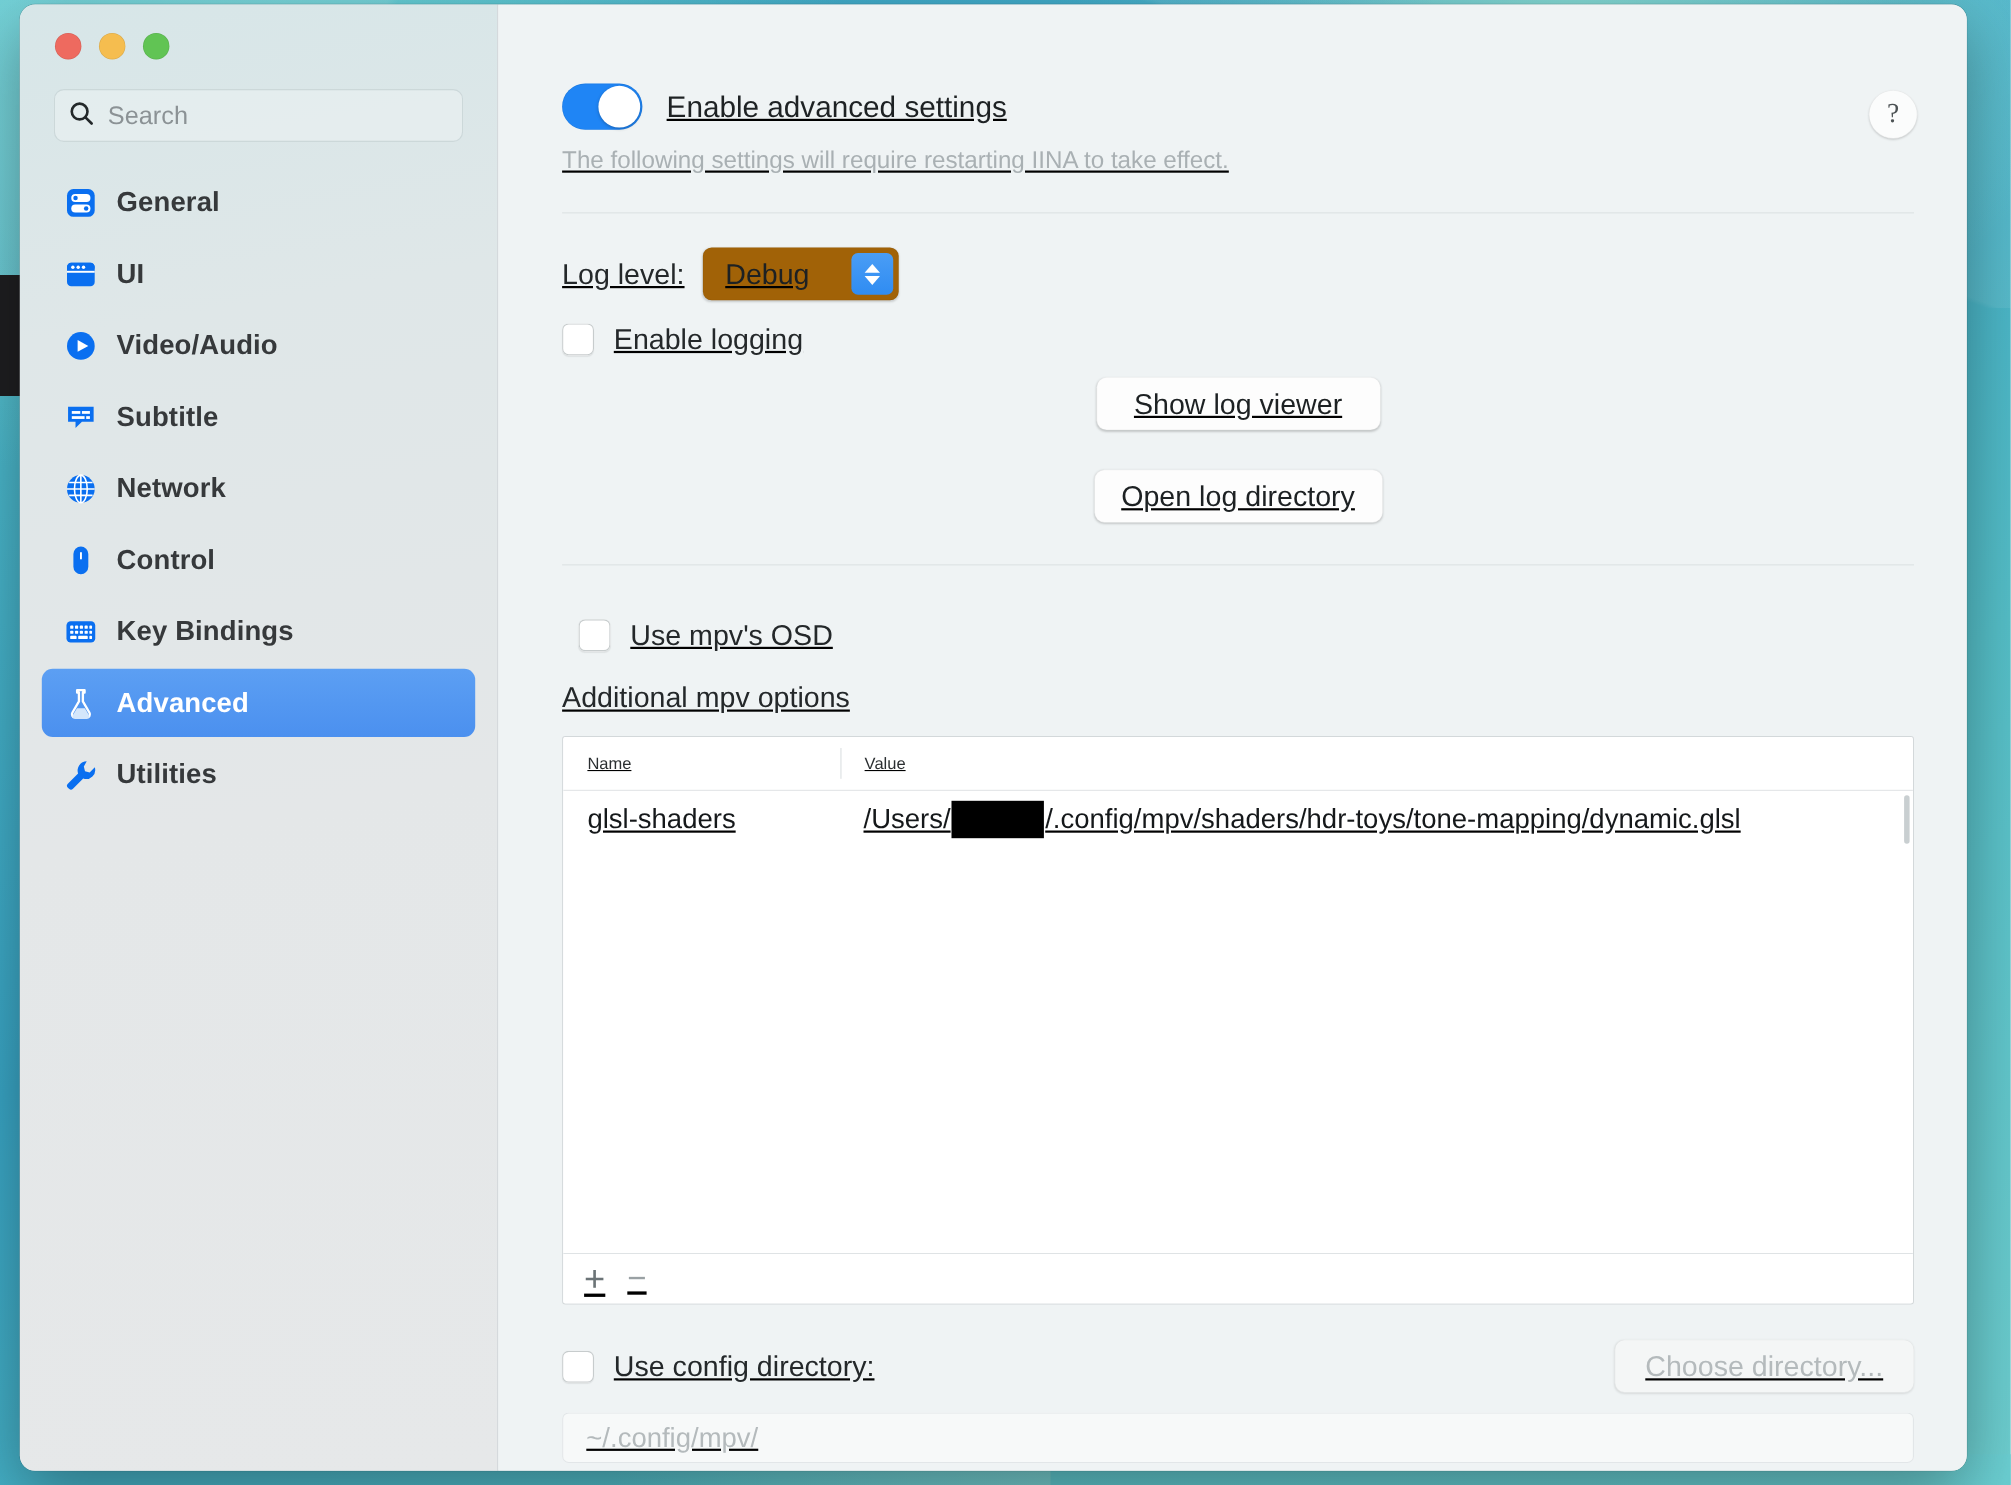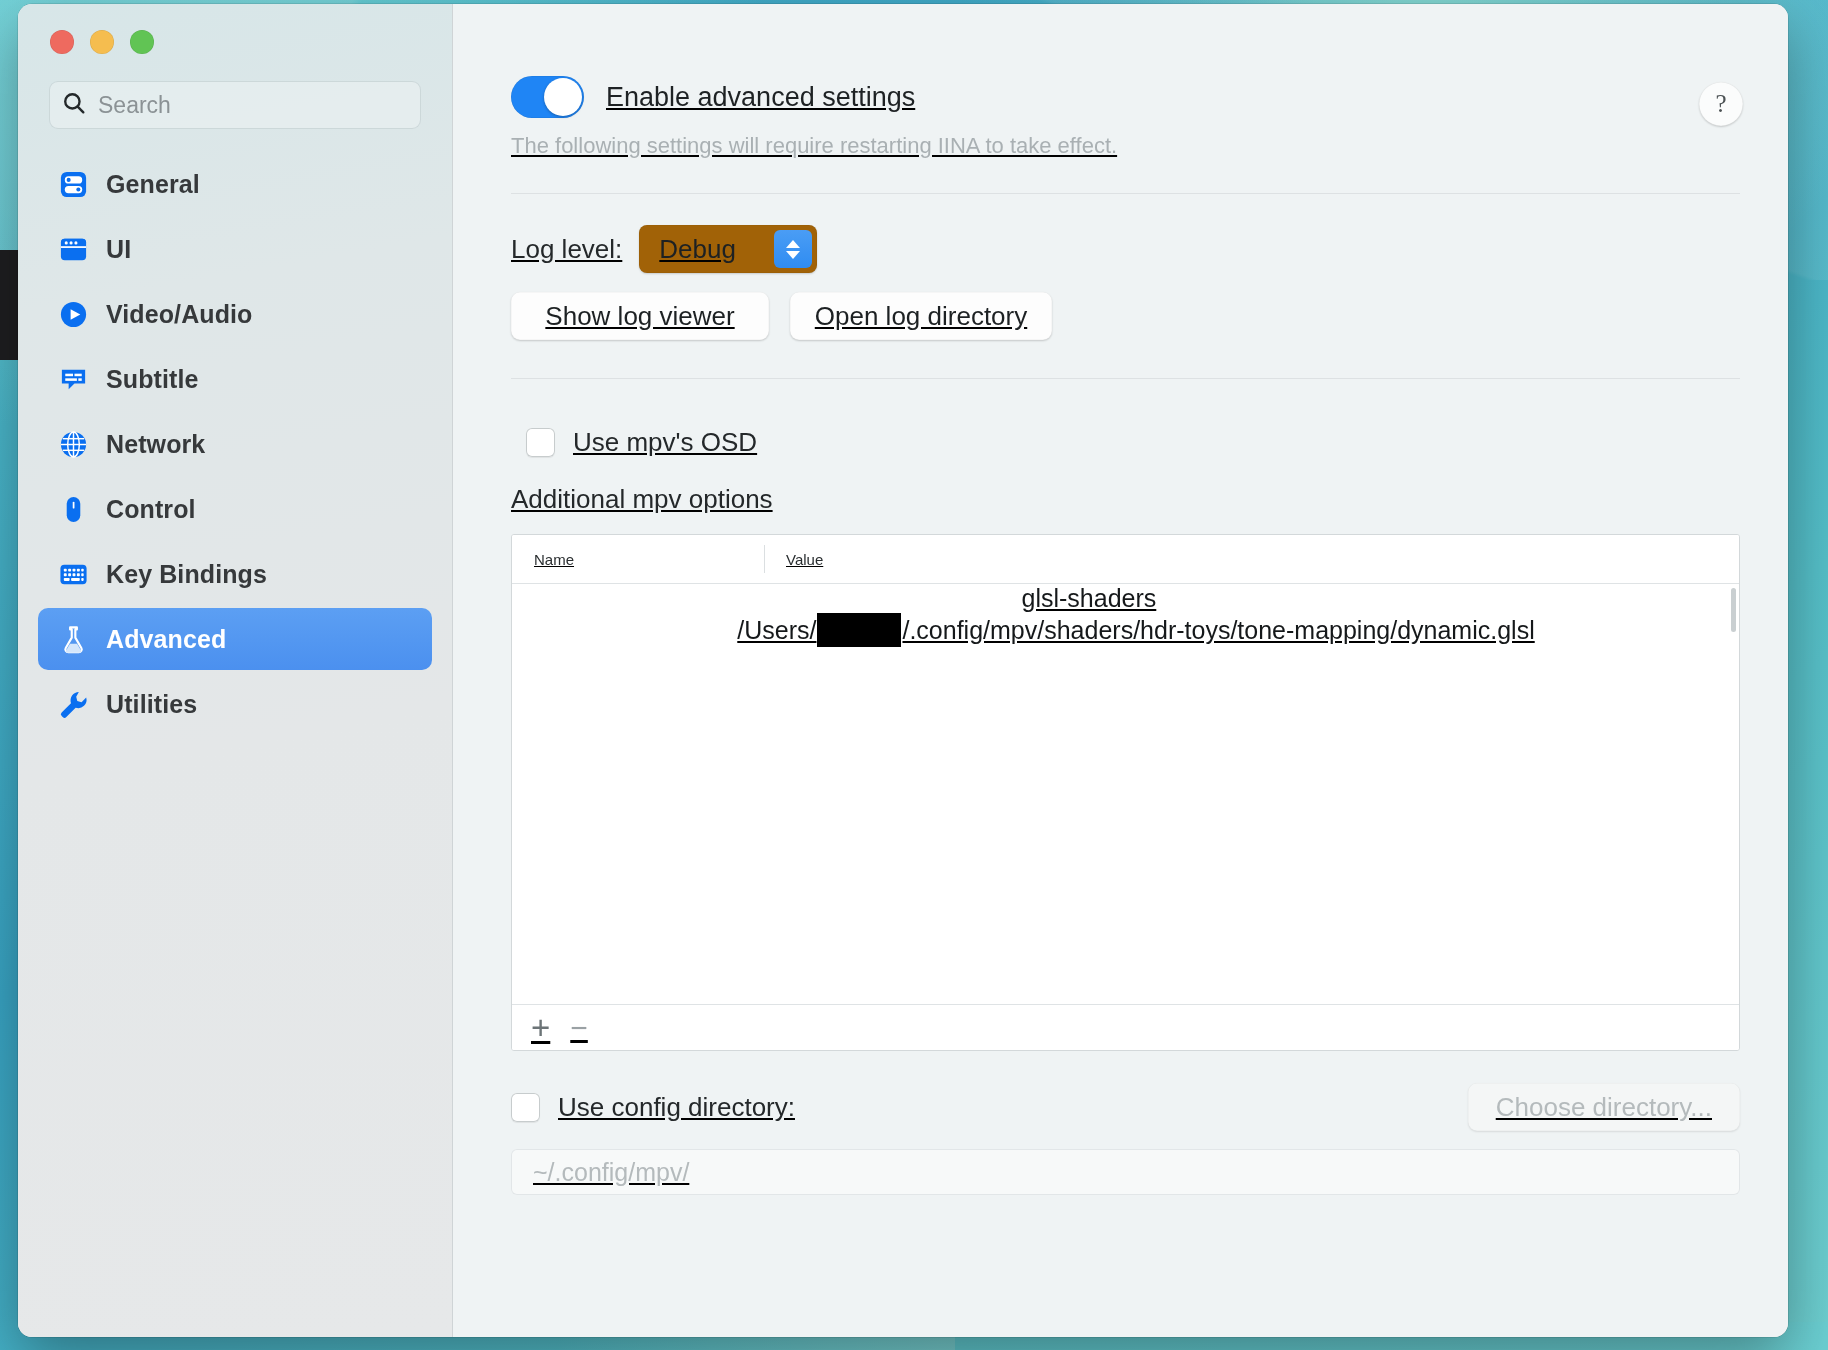--- a/index.html
+++ b/index.html
@@ -234,21 +234,21 @@
     align-items: center;
     border-bottom: 1px solid #dfe3e5;
     background: #ffffff;
     font-size: 15px;
     color: #2a2e30;
   }
   .th-name { width: 252px; padding-left: 22px; }
   .th-sep { width: 1px; height: 28px; background: #dbdfe1; }
   .th-value { padding-left: 21px; }
   .tbody { height: 420px; position: relative; background:#fff; }
-  .trow { display: flex; align-items: center; height: 52px; font-size: 25px; color: #15181a; flex-direction: column; }
+  .trow { display: flex; align-items: center; height: 52px; font-size: 25px; color: #15181a; }
   .td-name { width: 252px; padding-left: 22px; }
   .td-value { padding-left: 21px; display:flex; align-items:center; white-space: nowrap; }
   .redacted {
     display: inline-block;
     width: 84px; height: 34px;
     background: #000;
     vertical-align: middle;
     margin: 0 1px;
   }
   .tfoot {
@@ -455,22 +455,26 @@
           <div class="label-26">Log level:</div>
           <div class="popup">
             <span>Debug</span>
             <span class="stepper">
               <span class="chev up"></span>
               <span class="chev down"></span>
             </span>
           </div>
         </div>
 
-
-        <div class="row" style="margin-top:19px; gap:21px;">
+        <div class="row" style="margin-top:20px; gap:18px;">
+          <div class="cbox"></div>
+          <div class="label-26">Enable logging</div>
+        </div>
+
+        <div class="row" style="margin-top:19px; gap:36px;flex-direction:column;">
           <div class="btn" style="width:258px;">Show log viewer</div>
           <div class="btn" style="width:262px;">Open log directory</div>
         </div>
 
         <div class="divider" style="margin-top:38px;"></div>
 
         <div class="row" style="margin-top:48px; gap:18px;padding-left:15px;">
           <div class="cbox"></div>
           <div class="label-26">Use mpv's OSD</div>
         </div>

